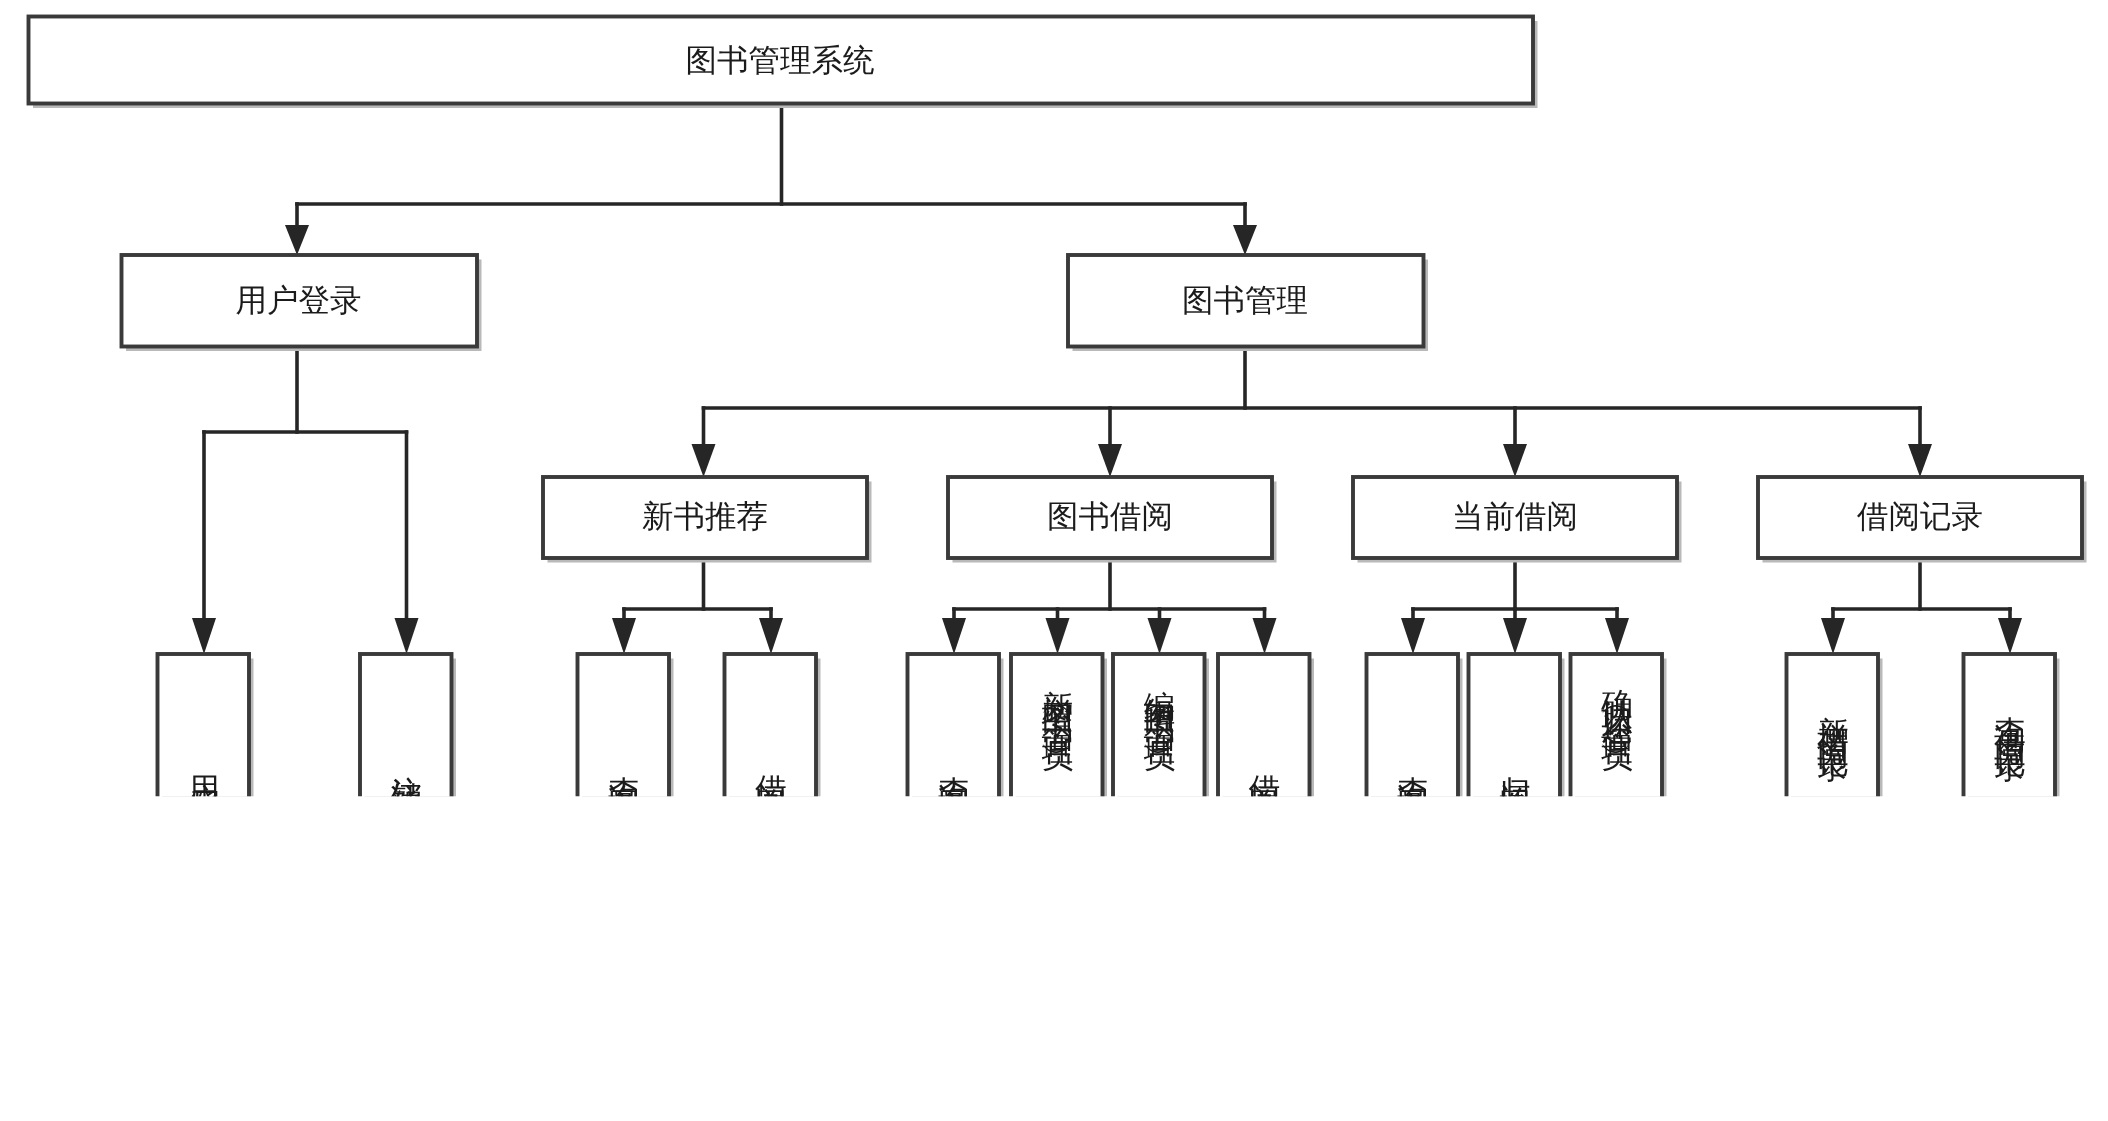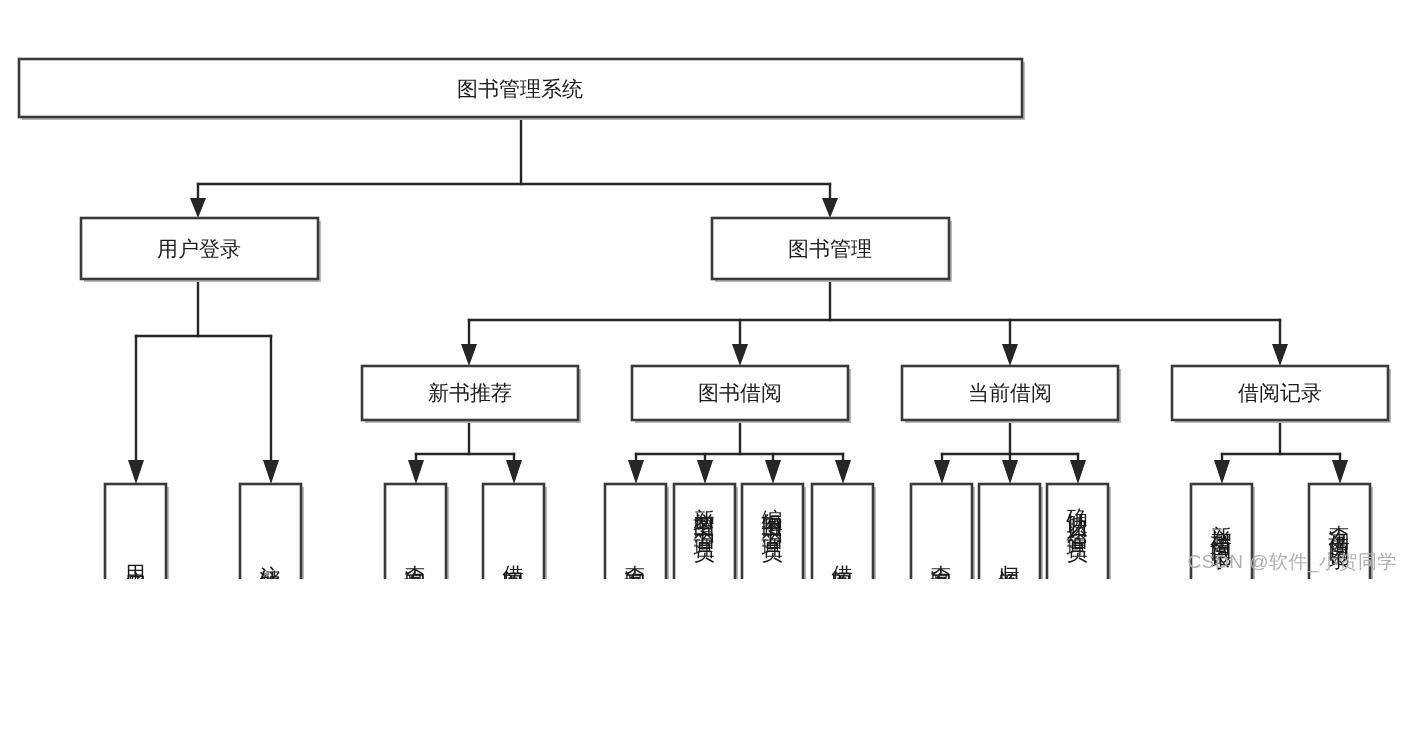--- a/index.html
+++ b/index.html
@@ -10,21 +10,20 @@
   }
   body {
     font-family: "Liberation Sans", "DejaVu Sans", sans-serif;
   }
   #diagram-root {
     position: relative;
     width: 1405px;
     height: 531px;
     background: #ffffff;
     overflow: hidden;
-    margin-top: 48px;
   }
   svg#diagram-canvas {
     position: absolute;
     left: 0;
     top: 0;
     width: 1405px;
     height: 747px;
     display: block;
   }
   .node-box {
@@ -302,15 +301,14 @@
     <span class="leaf-label">确认归还（管理员）</span>
   </div>
 
   <div class="leaf-label-wrap" style="left:1191px; top:460px; width:61px; height:272px;">
     <span class="leaf-label">新增借阅记录</span>
   </div>
   <div class="leaf-label-wrap" style="left:1309px; top:460px; width:61px; height:272px;">
     <span class="leaf-label">查询借阅记录</span>
   </div>
 
-  <div class="watermark">CSDN @软件_小贺同学</div>
 
 </div>
 
 </body></html>

